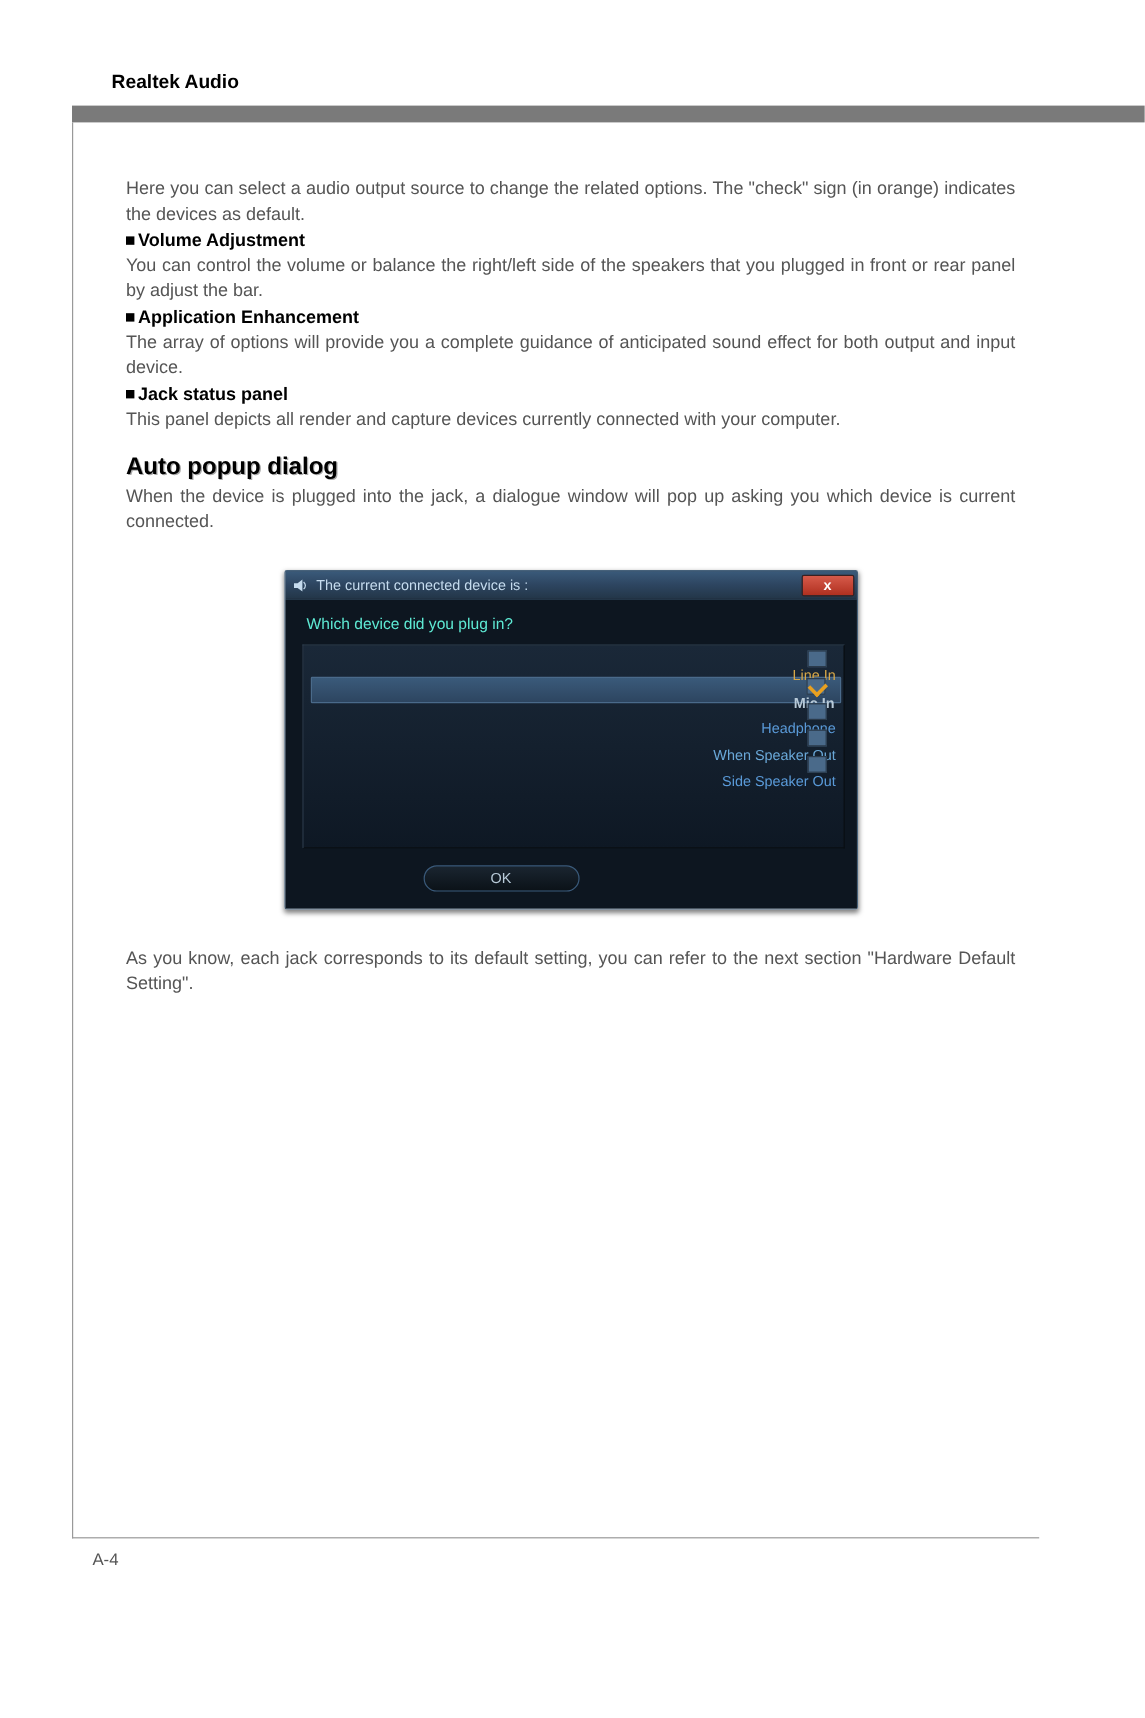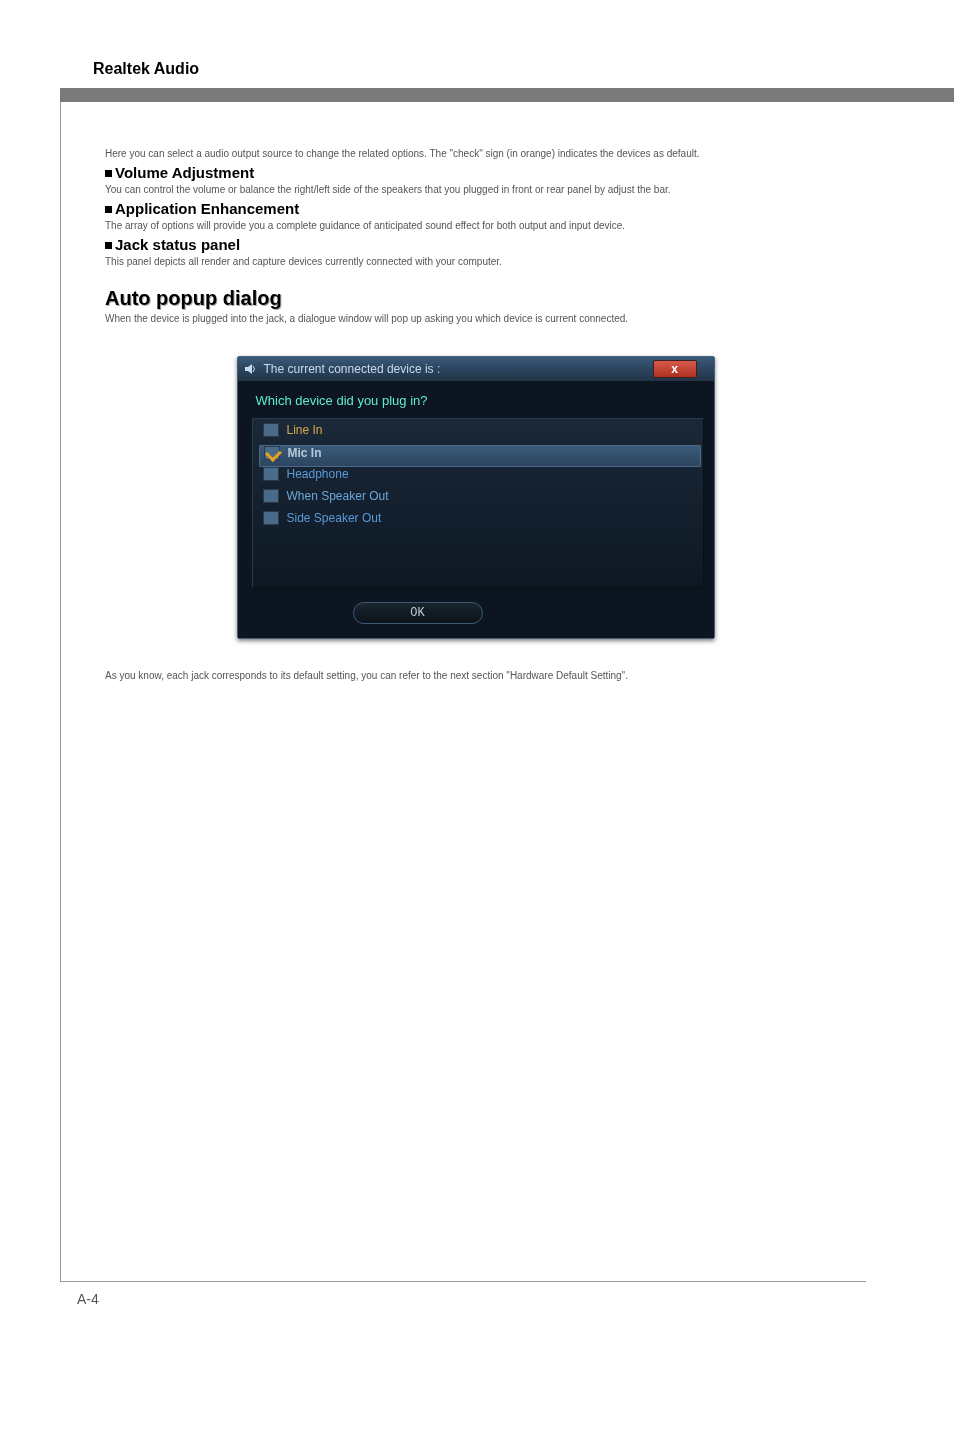--- a/index.html
+++ b/index.html
@@ -46,21 +46,21 @@
   }
   .bullet-heading .square {
     display: inline-block;
     width: 7px;
     height: 7px;
     background: #000;
     margin-right: 3px;
     vertical-align: 1px;
   }
   .body-text {
-    font-size: 10px;
+    font-size: 15px;
     color: #555;
     line-height: 1.4;
     text-align: justify;
     margin-bottom: 3px;
   }
   .section-heading {
     font-size: 20px;
     font-weight: bold;
     color: #000;
     margin-top: 18px;
@@ -79,21 +79,21 @@
     box-shadow: 0 2px 4px rgba(0,0,0,0.5);
     font-family: "Segoe UI", Arial, sans-serif;
     font-size: 12px;
   }
   .dialog-titlebar {
     height: 24px;
     background: linear-gradient(#3a5a7a 0%, #2d4560 50%, #233648 100%);
     border-bottom: 1px solid #233648;
     display: flex;
     align-items: center;
-    padding: 0 17px 0 6px;
+    padding: 0 2px 0 6px;
     position: relative;
     justify-content: center;
   }
   .dialog-titlebar .speaker-icon {
     width: 14px; height: 14px;
     margin-right: 6px;
     position: relative;
   }
   .dialog-titlebar .speaker-icon svg { display: block; }
   .dialog-title-text {
@@ -128,23 +128,24 @@
     background: linear-gradient(#1a2838 0%, #0e1824 100%);
     border-top: 1px solid #2a3a4a;
     border-left: 1px solid #2a3a4a;
     border-right: 1px solid #0a0f14;
     border-bottom: 1px solid #0a0f14;
     padding: 4px 4px 40px 8px;
     min-height: 170px;
   }
   .device-row {
     display: flex;
-    align-items: flex-start;
+    align-items: flex-end;
     height: 22px;
     padding: 0 2px;
+    flex-direction: column;
   }
   .device-row.selected {
     background: linear-gradient(#3a5a7a, #2d4560);
     border: 1px solid #4a6a8a;
     border-radius: 1px;
     margin: 0 -2px;
     padding: 0 4px;
   }
   .jack-square {
     width: 16px;
@@ -171,21 +172,20 @@
   .lbl-micin { color: #b8cad8; font-weight: bold; }
   .lbl-headphone { color: #5a9ad8; }
   .lbl-front { color: #6aa8d8; }
   .lbl-rear { color: #6aa8d8; }
   .lbl-center { color: #d88a48; }
   .lbl-side { color: #5a9ad8; }
   .ok-row {
     display: flex;
     justify-content: center;
     margin-top: 14px;
-    font-family: Liberation Mono, monospace;
   }
   .ok-btn {
     width: 130px;
     height: 22px;
     background: linear-gradient(#1a2530, #0b1218);
     border: 1px solid #3a5a7a;
     border-radius: 11px;
     color: #b8cad8;
     font-size: 12px;
     display: flex;

